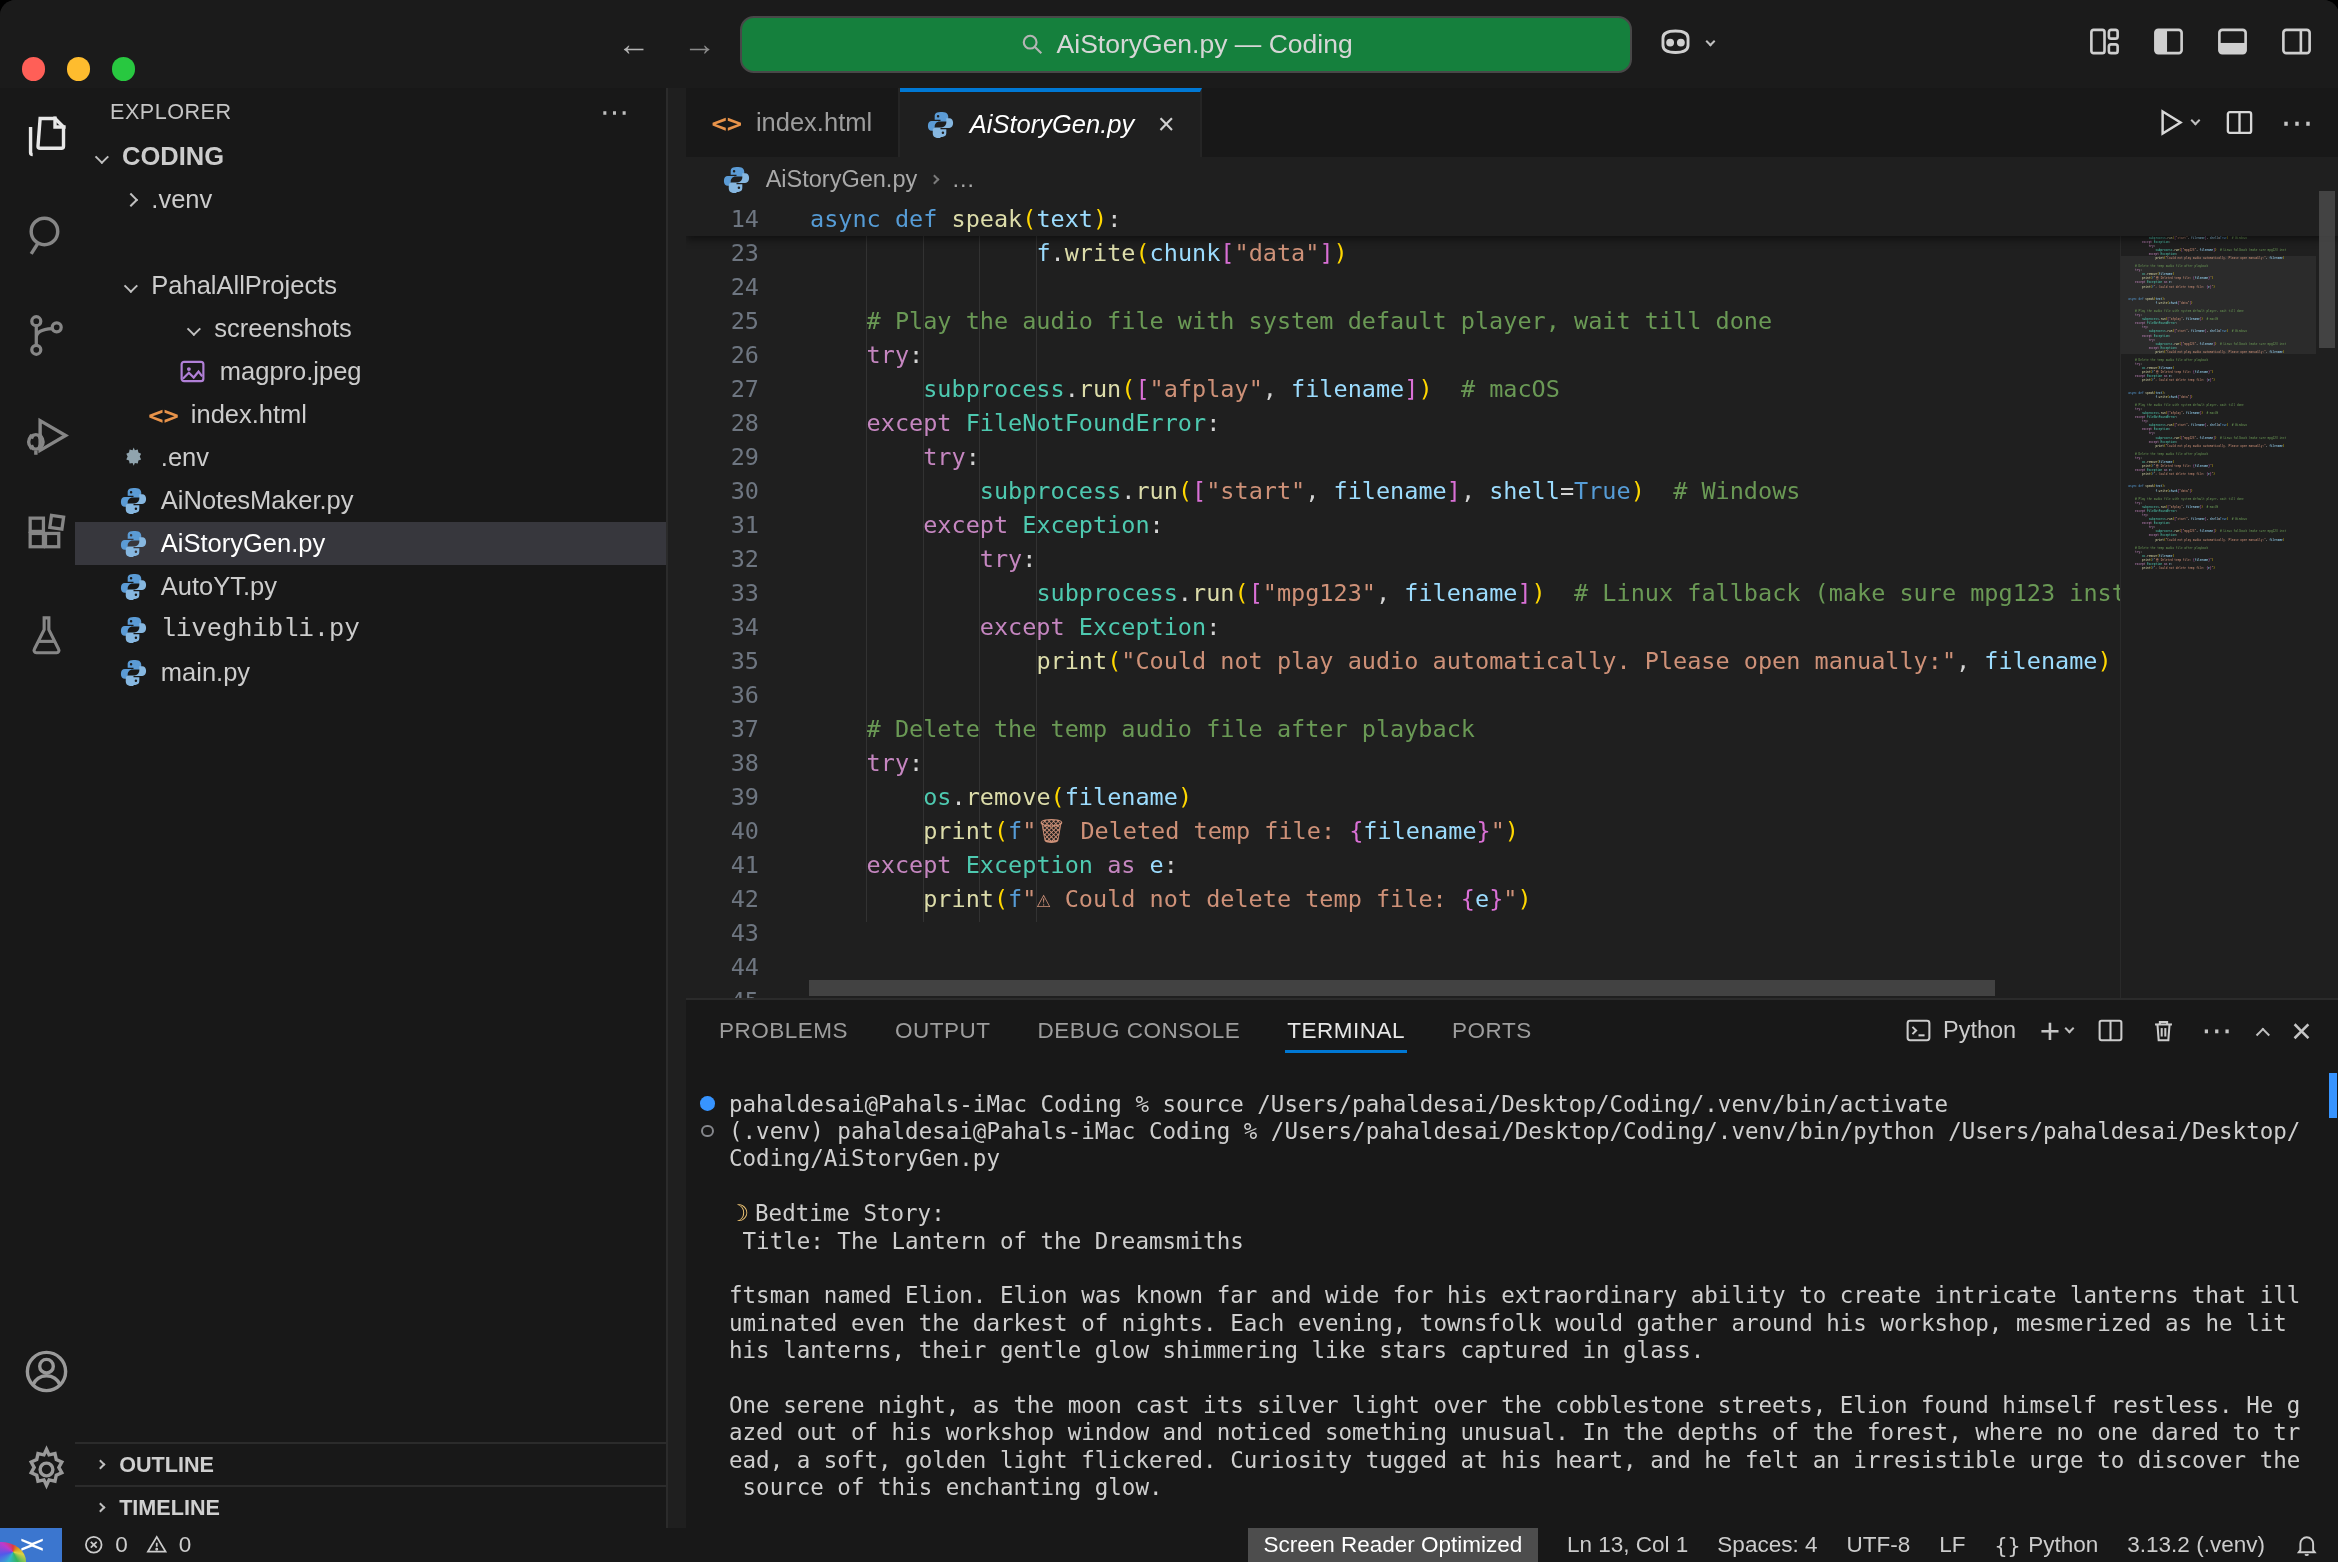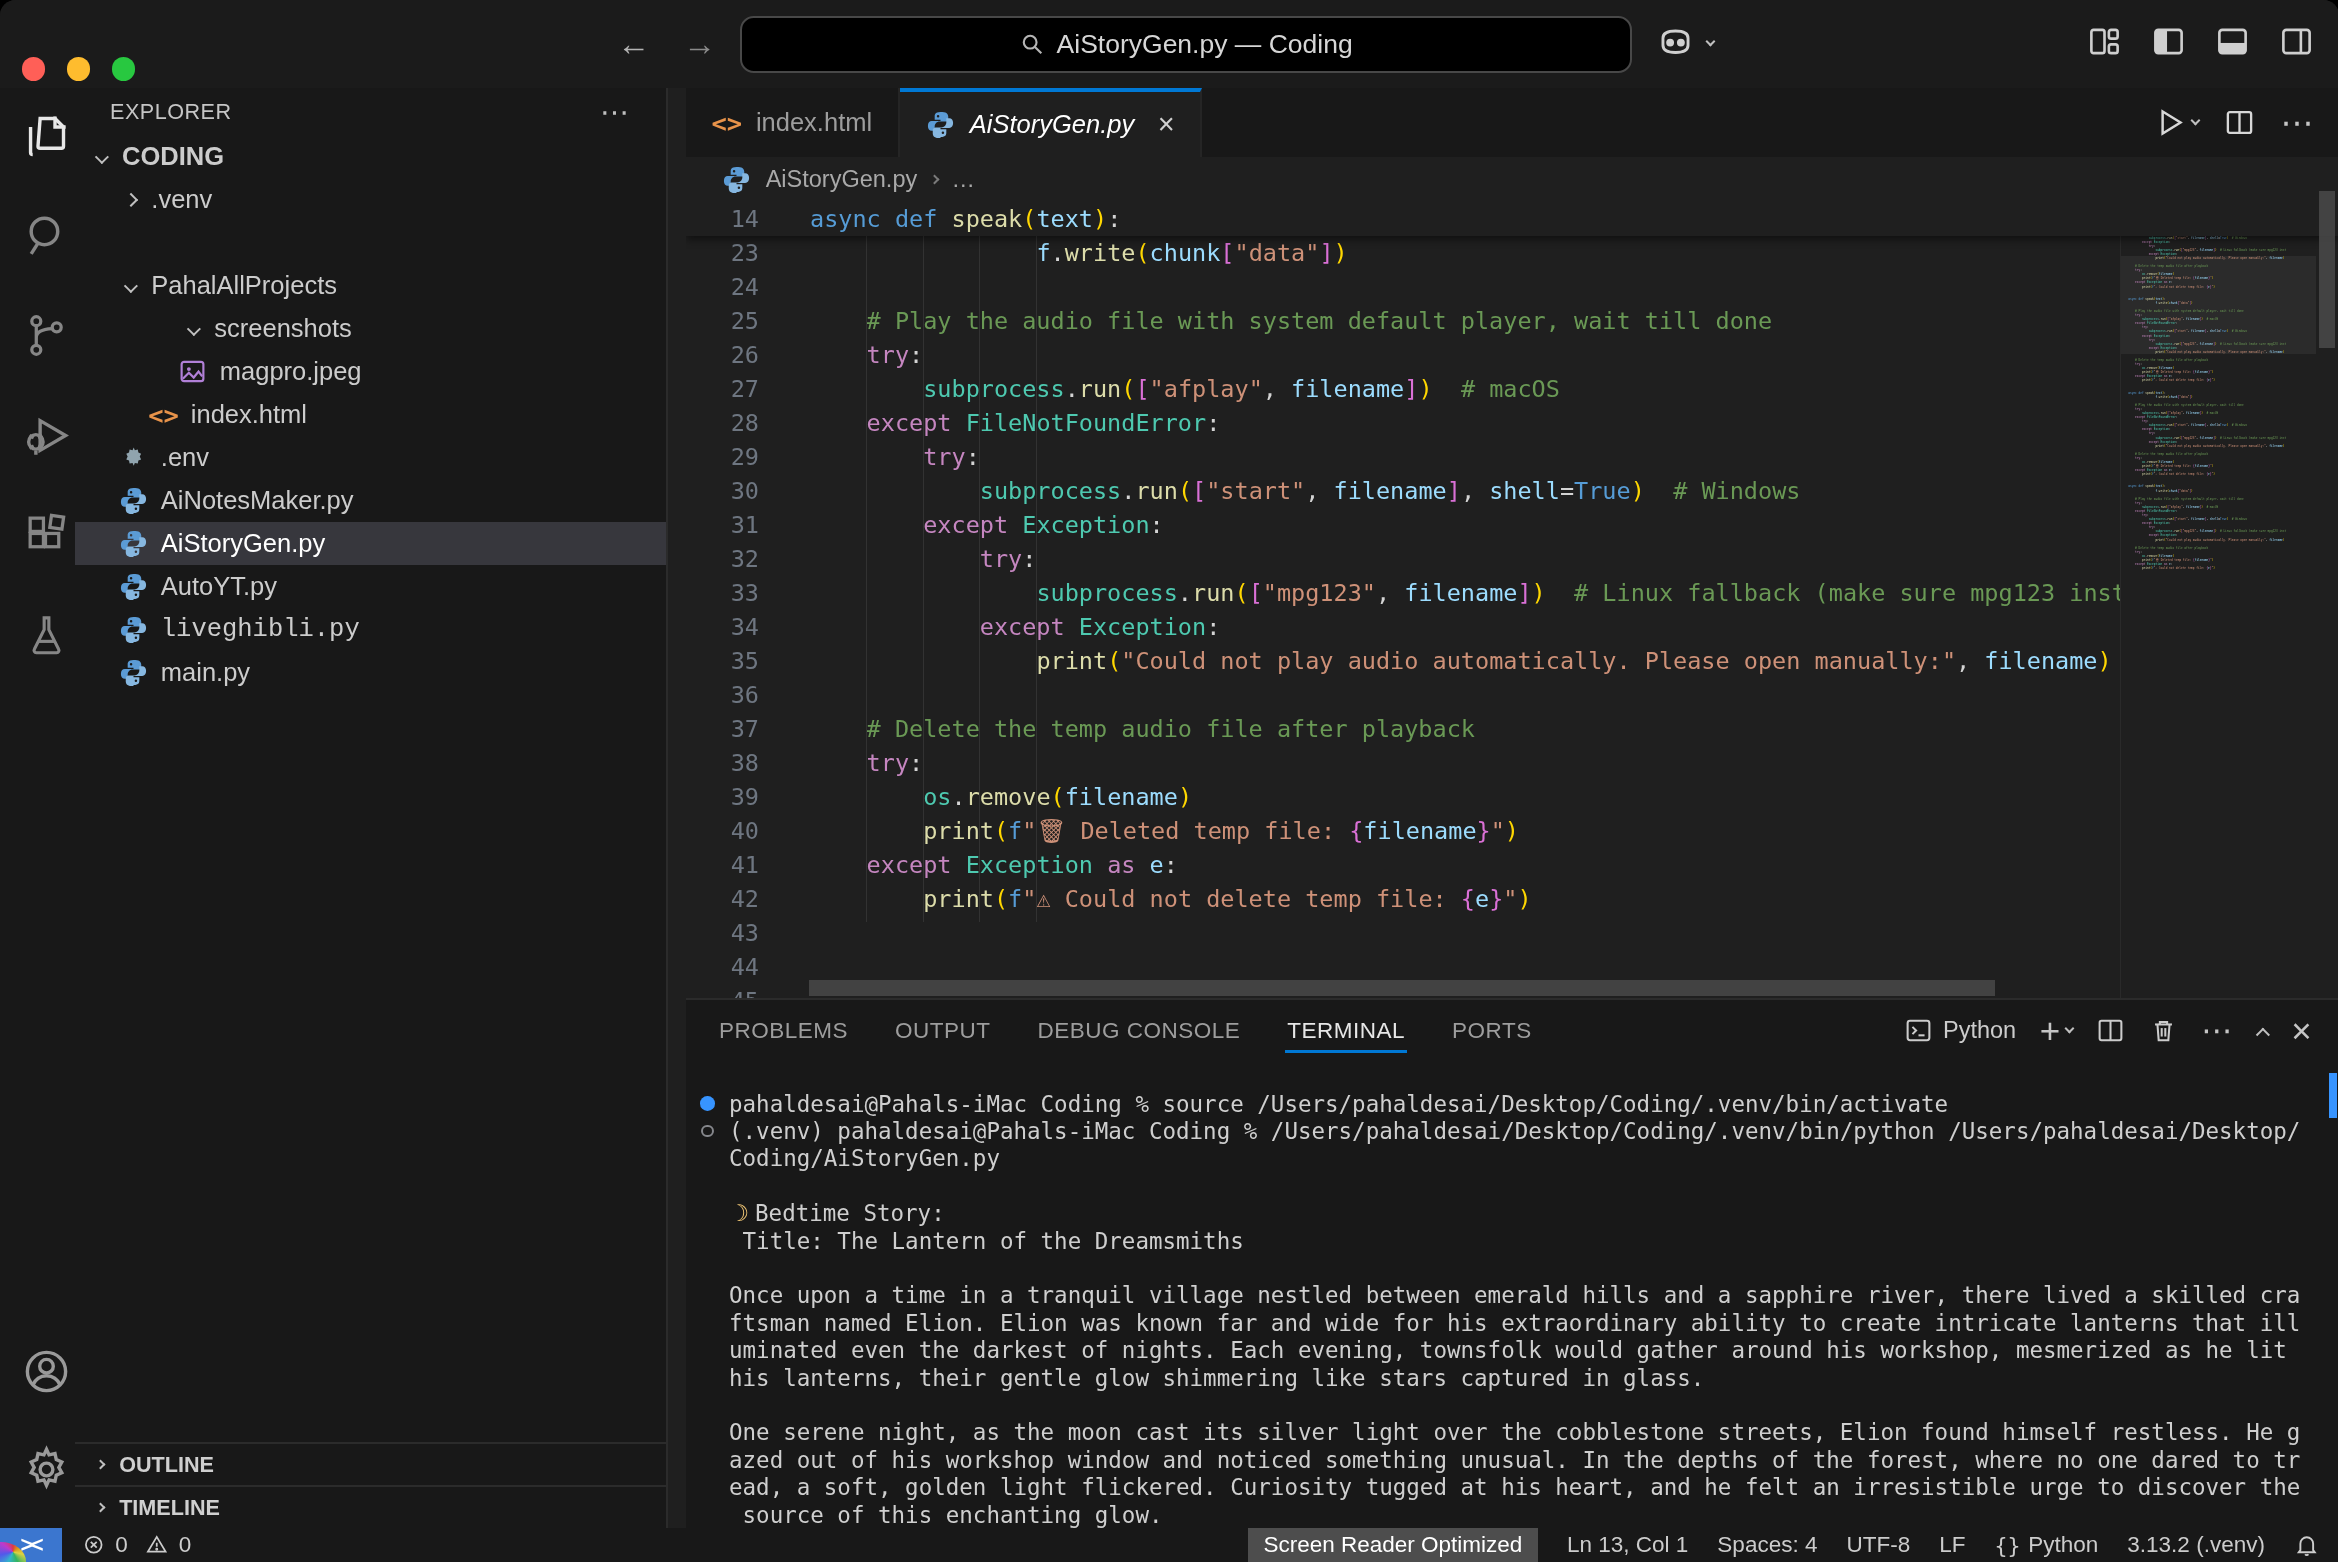--- a/index.html
+++ b/index.html
@@ -7,21 +7,21 @@
   .window {
     position:relative; width:2339px; height:1562px; overflow:hidden;
     background:#1f1f1f; font-family:"Liberation Sans", sans-serif;
     border-radius:15.7px 15.7px 0 0; color:#cccccc;
   }
   
   .titlebar { position:absolute; left:0; top:0; width:2339px; height:88px; background:#1b1b1b; }
   .traffic { position:absolute; left:21.6px; top:57px; display:flex; gap:21.6px; }
   .traffic span { width:23.5px; height:23.5px; border-radius:50%; display:block; }
   .nav-arrows { position:absolute; left:617px; top:0; height:88px; display:flex; align-items:center; gap:33px; font-size:33px; color:#b4b4b4; }
-  .searchbox { position:absolute; left:740px; top:15.7px; width:892px; height:57px; background:#000000;
+  .searchbox { position:absolute; left:740px; top:15.7px; width:892px; height:57px; background:#15803d;
     border:2px solid #484848; border-radius:13.7px; display:flex; align-items:center; justify-content:center; gap:11.8px;
     color:#d6d6d6; font-size:26.5px; }
   .copilot { position:absolute; left:1654px; top:21.6px; display:flex; align-items:center; gap:9.8px; }
   .layout-icons { position:absolute; right:25.5px; top:23.5px; display:flex; gap:29px; align-items:center; }
   
   .activitybar { position:absolute; left:0; top:88px; width:93px; height:1440px; background:#181818; border-right:2px solid #2b2b2b; }
   .ab-top, .ab-bottom { position:absolute; left:0; width:93px; display:flex; flex-direction:column; align-items:center; }
   .ab-top { top:17.6px; gap:41px; }
   .ab-bottom { bottom:29px; gap:39px; }
   .ab-item { width:59px; height:59px; display:flex; align-items:center; justify-content:center; }
@@ -841,24 +841,20 @@
         <div class="t-row">
           <span class="t-deco"></span>
           <pre class="t-text"> Title: The Lantern of the Dreamsmiths</pre>
         </div>
         <div class="t-row">
           <span class="t-deco"></span>
           <pre class="t-text"></pre>
         </div>
         <div class="t-row">
           <span class="t-deco"></span>
-          <pre class="t-text">Once upon a time in a tranquil village nestled between emerald hills and a sapphire river, there lived a skilled cra</pre>
-        </div>
-        <div class="t-row">
-          <span class="t-deco"></span>
           <pre class="t-text">ftsman named Elion. Elion was known far and wide for his extraordinary ability to create intricate lanterns that ill</pre>
         </div>
         <div class="t-row">
           <span class="t-deco"></span>
           <pre class="t-text">uminated even the darkest of nights. Each evening, townsfolk would gather around his workshop, mesmerized as he lit</pre>
         </div>
         <div class="t-row">
           <span class="t-deco"></span>
           <pre class="t-text">his lanterns, their gentle glow shimmering like stars captured in glass.</pre>
         </div>

